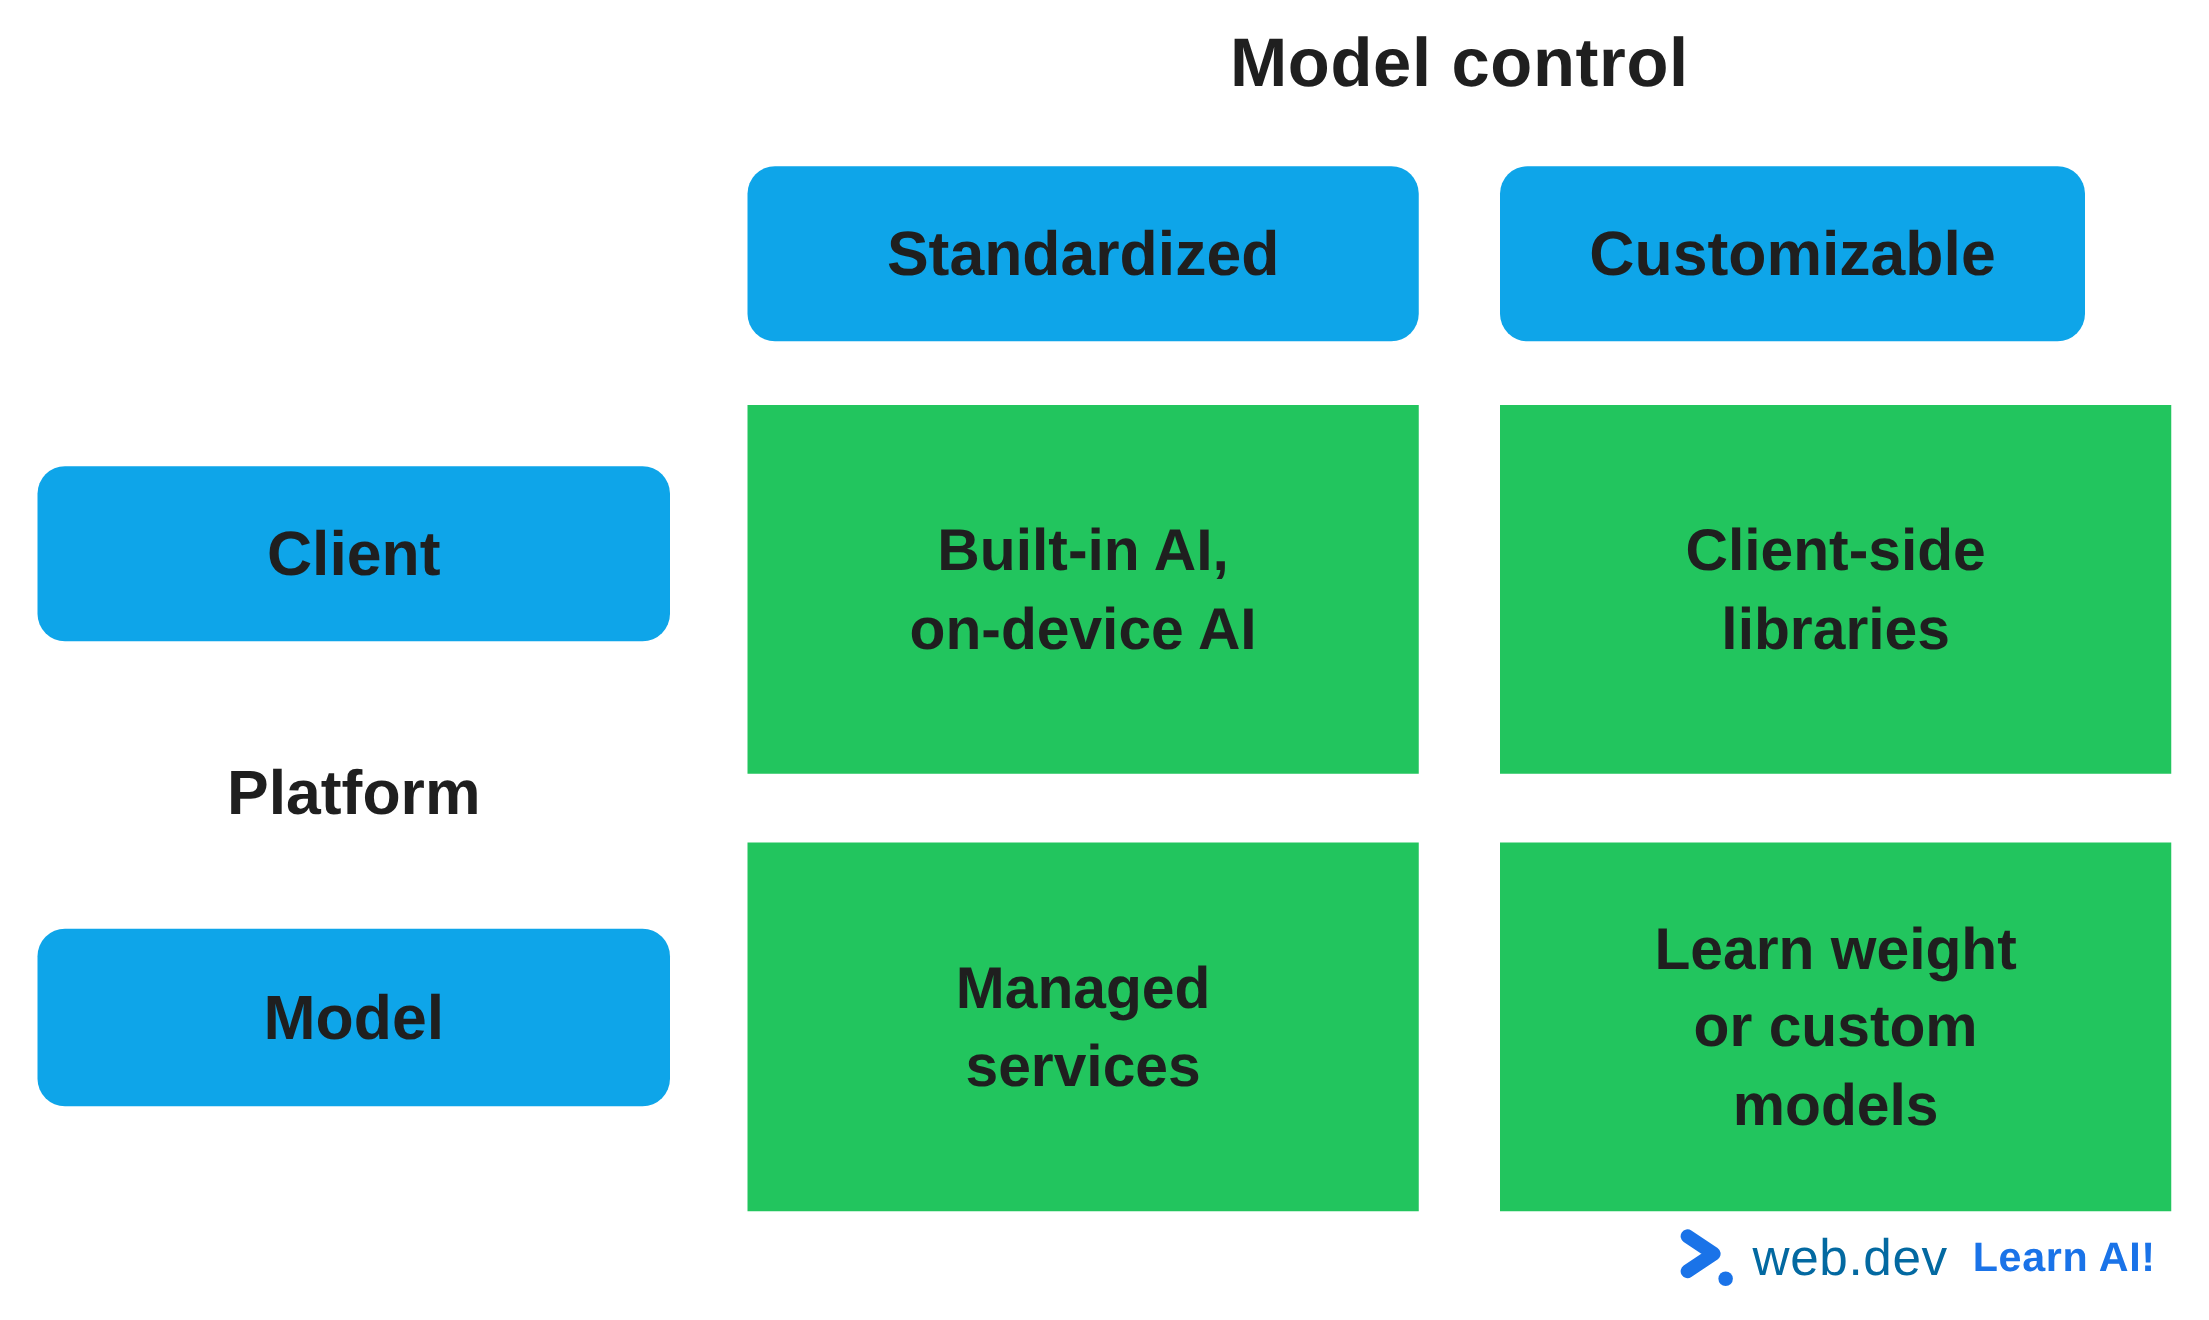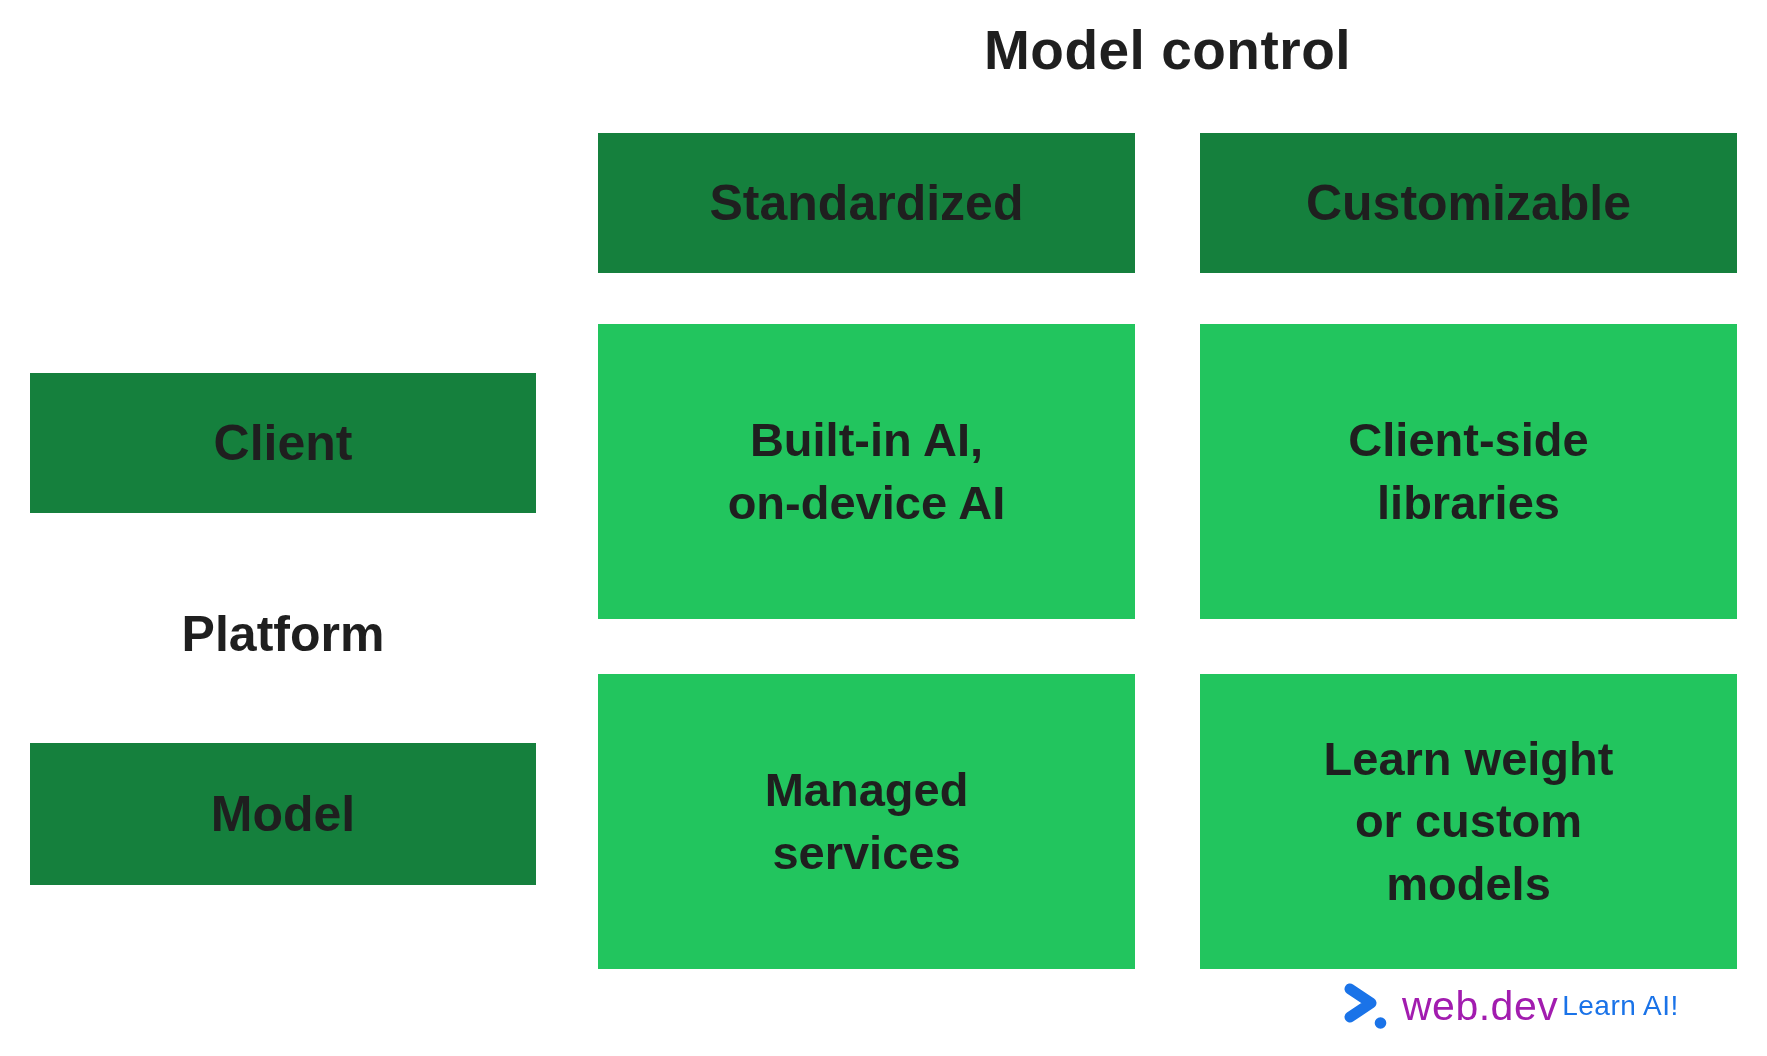--- a/index.html
+++ b/index.html
@@ -27,33 +27,34 @@
   .title {
     left: 598px;
     top: 14px;
     width: 1139px;
     height: 72px;
     font-size: 55px;
     font-weight: 600;
     letter-spacing: 0.5px;
   }
   .box-yellow {
-    background: #15803d;
+    background: #0ea5e9;
     font-size: 50px;
     font-weight: 600;
+    border-radius: 22px;
   }
   .box-blue {
     background: #22c55e;
     font-size: 47px;
     font-weight: 600;
     line-height: 1.32;
     white-space: pre-line;
   }
   .hdr-std  { left: 598px;  top: 133px; width: 537px; height: 140px; }
-  .hdr-cust { left: 1200px; top: 133px; width: 537px; height: 140px; }
+  .hdr-cust { left: 1200px; top: 133px; width: 468px; height: 140px; }
   .cell-r1c1 { left: 598px;  top: 324px; width: 537px; height: 295px; }
   .cell-r1c2 { left: 1200px; top: 324px; width: 537px; height: 295px; text-align: center; }
   .cell-r2c1 { left: 598px;  top: 674px; width: 537px; height: 295px; }
   .cell-r2c2 { left: 1200px; top: 674px; width: 537px; height: 295px; }
   .row-client  { left: 30px; top: 373px; width: 506px; height: 140px; }
   .row-server  { left: 30px; top: 743px; width: 506px; height: 142px; }
   .axis-platform {
     left: 30px;
     top: 598px;
     width: 506px;
@@ -66,27 +67,27 @@
     top: 978px;
     height: 56px;
     display: flex;
     align-items: center;
   }
   .footer .logo-icon { width: 46px; height: 48px; display: block; }
   .footer .brand {
     margin-left: 14px;
     font-size: 41px;
     font-weight: 500;
-    color: #a21caf;
+    color: #0369a1;
     letter-spacing: 0.5px;
   }
   .footer .cta {
-    margin-left: 4px;
-    font-size: 28px;
-    font-weight: 400;
+    margin-left: 20px;
+    font-size: 33px;
+    font-weight: 700;
     color: #1A73E8;
     letter-spacing: 0.5px;
   }
 </style>
 </head>
 <body>
 
 <div class="canvas">
 
   <div class="abs center-flex title">Model control</div>

